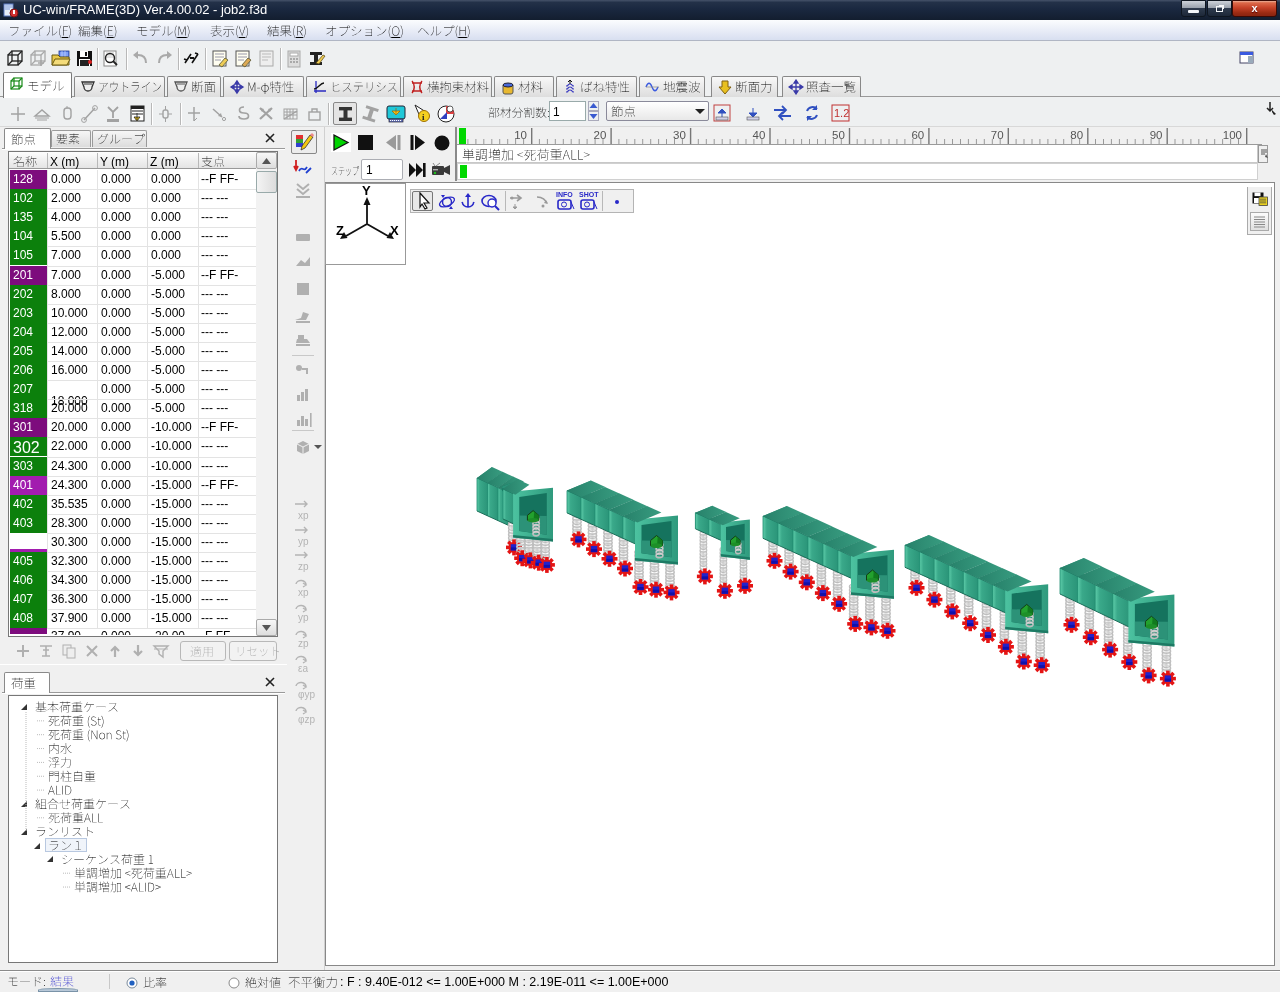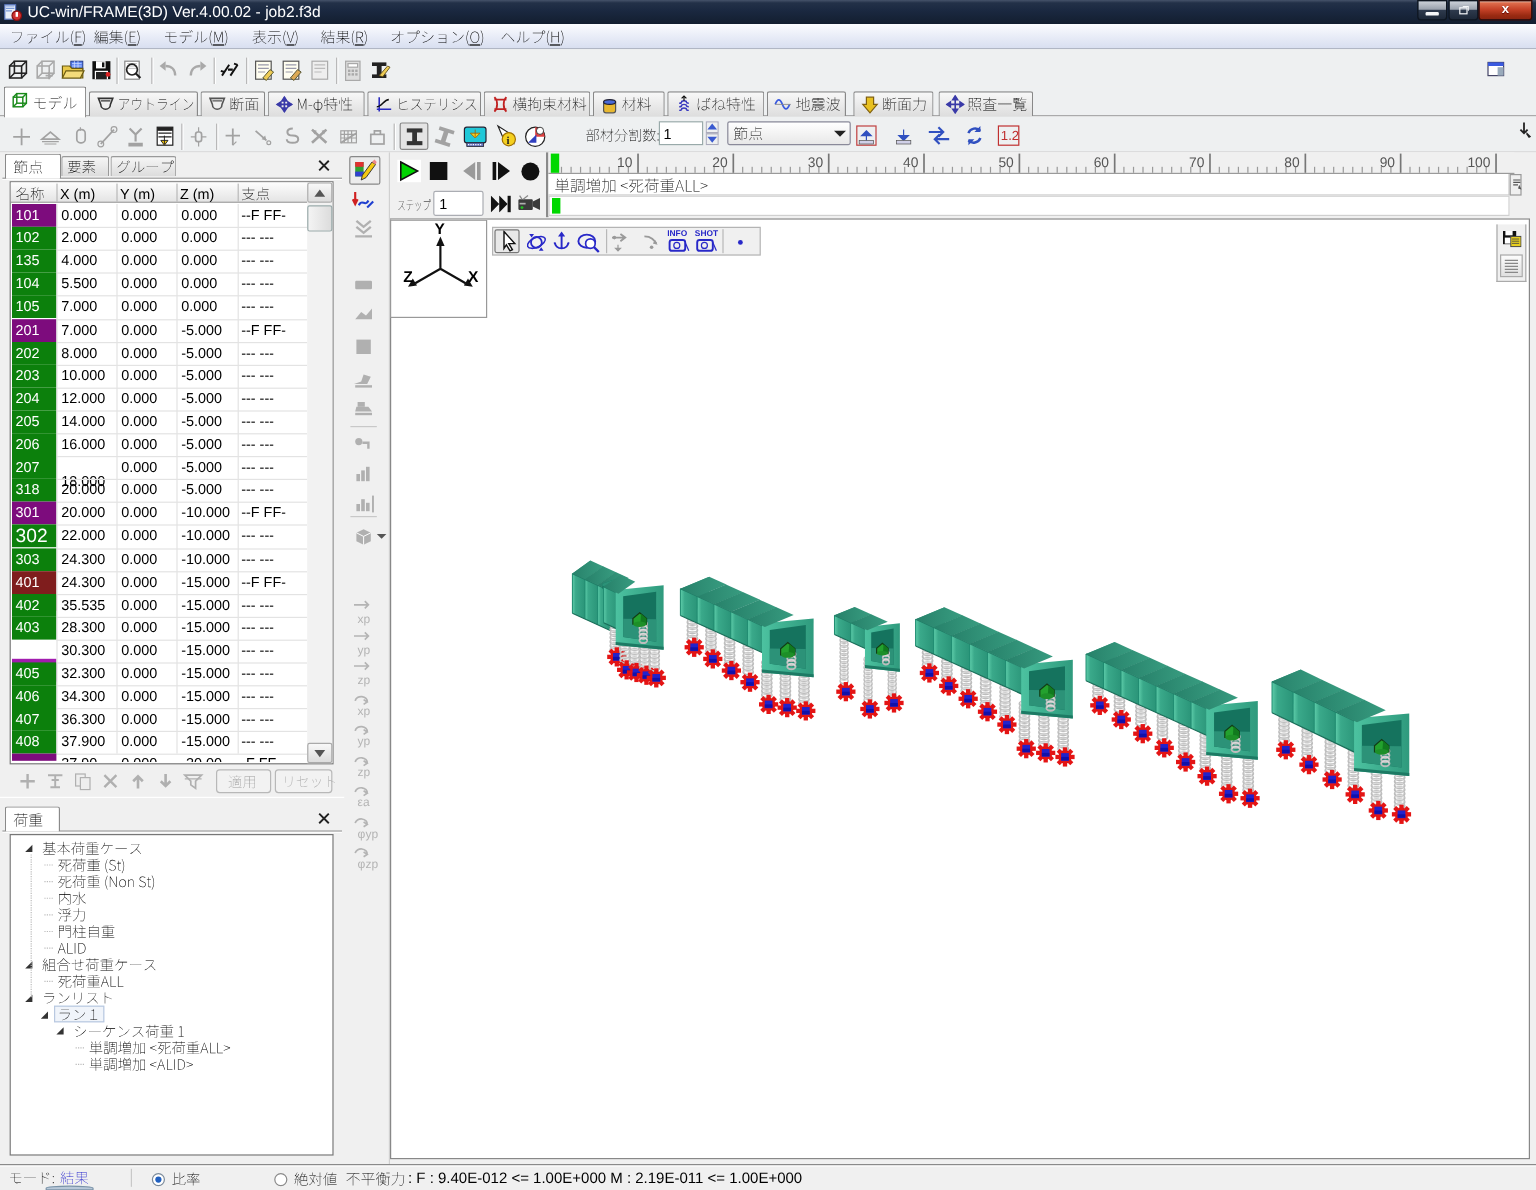--- a/index.html
+++ b/index.html
@@ -790,21 +790,21 @@
     </svg>
     <div class="abs" style="left:8px;top:151px;width:270px;height:486px;background:#fff;border:1px solid #777"></div>
     <div class="abs" style="left:9px;top:152px;width:247px;height:17px;background:linear-gradient(#fdfdfd,#e4e4e4);border-bottom:1px solid #999"></div>
     <div class="abs" style="left:47px;top:153px;width:1px;height:15px;background:#b8b8b8"></div>
     <div class="abs" style="left:97px;top:153px;width:1px;height:15px;background:#b8b8b8"></div>
     <div class="abs" style="left:147px;top:153px;width:1px;height:15px;background:#b8b8b8"></div>
     <div class="abs" style="left:198px;top:153px;width:1px;height:15px;background:#b8b8b8"></div>
     <div class="cell" style="left:50px;top:155px">X (m)</div>
     <div class="cell" style="left:100px;top:155px">Y (m)</div>
     <div class="cell" style="left:150px;top:155px">Z (m)</div>
-    <div class="abs" style="left:10px;top:170.0px;width:37px;height:19.1px;background:#7d0c7d;color:#fff;font-size:12px;padding:2px 0 0 3px">101</div>
+    <div class="abs" style="left:10px;top:170.0px;width:37px;height:19.1px;background:#7d0c7d;color:#fff;font-size:12px;padding:2px 0 0 3px">128</div>
     <div class="cell" style="left:51px;top:172.0px">0.000</div>
     <div class="cell" style="left:101px;top:172.0px">0.000</div>
     <div class="cell" style="left:151px;top:172.0px">0.000</div>
     <div class="cell" style="left:201px;top:172.0px">--F FF-</div>
     <div class="rowline" style="left:47px;top:189.1px;width:209px"></div>
     <div class="abs" style="left:10px;top:189.1px;width:37px;height:19.1px;background:#0c800c;color:#fff;font-size:12px;padding:2px 0 0 3px">102</div>
     <div class="cell" style="left:51px;top:191.1px">2.000</div>
     <div class="cell" style="left:101px;top:191.1px">0.000</div>
     <div class="cell" style="left:151px;top:191.1px">0.000</div>
     <div class="cell" style="left:201px;top:191.1px">--- ---</div>
@@ -886,21 +886,21 @@
     <div class="cell" style="left:101px;top:439.4px">0.000</div>
     <div class="cell" style="left:151px;top:439.4px">-10.000</div>
     <div class="cell" style="left:201px;top:439.4px">--- ---</div>
     <div class="rowline" style="left:47px;top:456.5px;width:209px"></div>
     <div class="abs" style="left:10px;top:456.5px;width:37px;height:19.1px;background:#0c800c;color:#fff;font-size:12px;padding:2px 0 0 3px">303</div>
     <div class="cell" style="left:51px;top:458.5px">24.300</div>
     <div class="cell" style="left:101px;top:458.5px">0.000</div>
     <div class="cell" style="left:151px;top:458.5px">-10.000</div>
     <div class="cell" style="left:201px;top:458.5px">--- ---</div>
     <div class="rowline" style="left:47px;top:475.6px;width:209px"></div>
-    <div class="abs" style="left:10px;top:475.6px;width:37px;height:33px;background:#7f1d1d;color:#fff;font-size:12px;padding:2px 0 0 3px">401</div>
+    <div class="abs" style="left:10px;top:475.6px;width:37px;height:33px;background:#a21caf;color:#fff;font-size:12px;padding:2px 0 0 3px">401</div>
     <div class="cell" style="left:51px;top:477.6px">24.300</div>
     <div class="cell" style="left:101px;top:477.6px">0.000</div>
     <div class="cell" style="left:151px;top:477.6px">-15.000</div>
     <div class="cell" style="left:201px;top:477.6px">--F FF-</div>
     <div class="rowline" style="left:47px;top:494.7px;width:209px"></div>
     <div class="abs" style="left:10px;top:494.7px;width:37px;height:19.1px;background:#0c800c;color:#fff;font-size:12px;padding:2px 0 0 3px">402</div>
     <div class="cell" style="left:51px;top:496.7px">35.535</div>
     <div class="cell" style="left:101px;top:496.7px">0.000</div>
     <div class="cell" style="left:151px;top:496.7px">-15.000</div>
     <div class="cell" style="left:201px;top:496.7px">--- ---</div>

